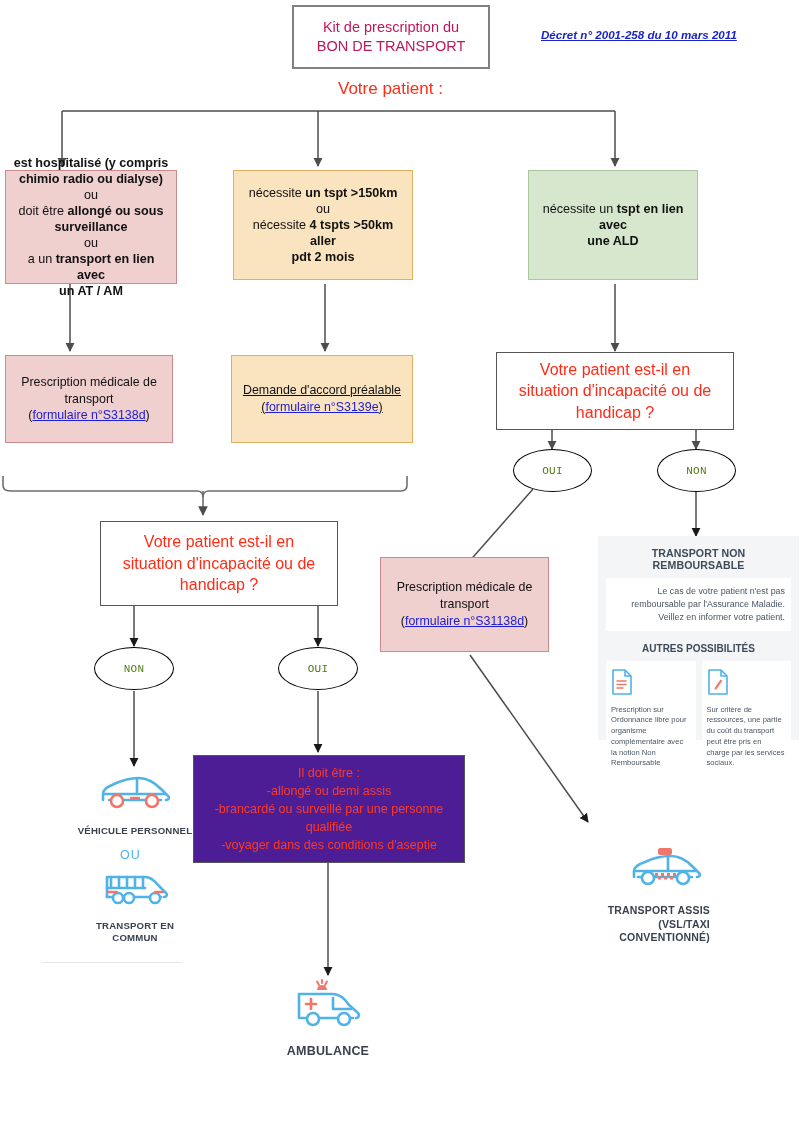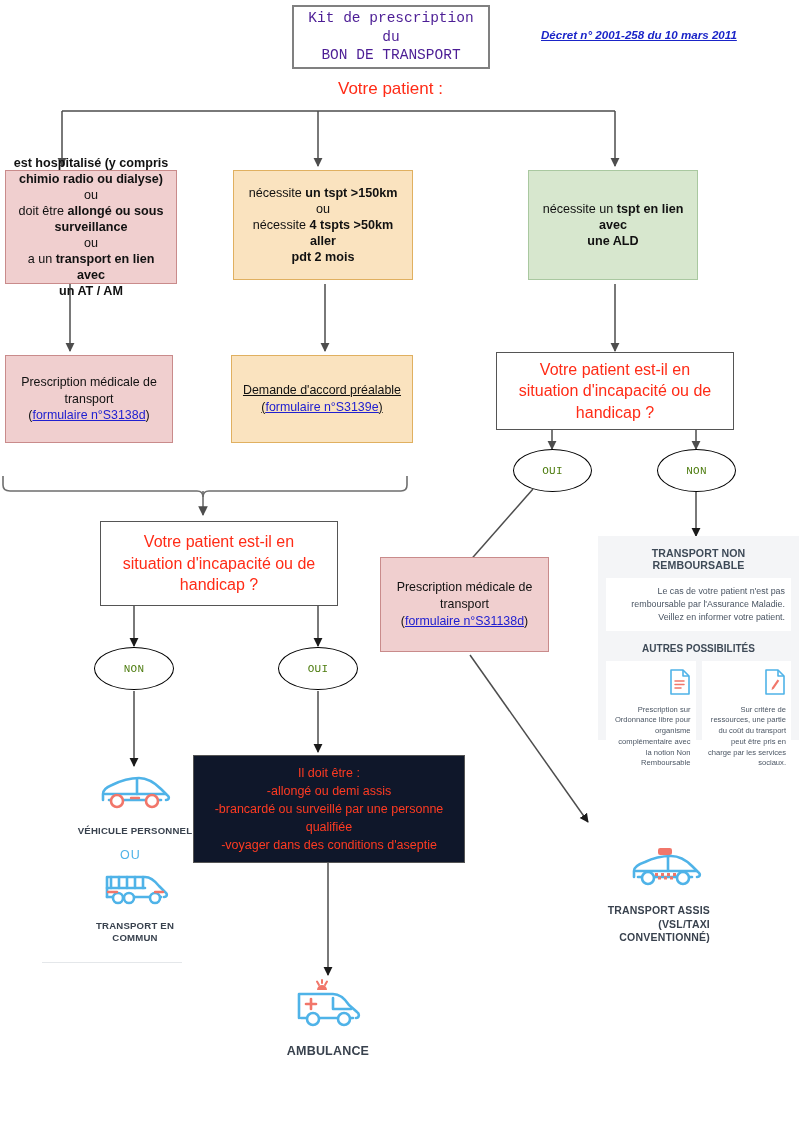--- a/index.html
+++ b/index.html
@@ -28,22 +28,21 @@
     justify-content: center;
     text-align: center;
     line-height: 1.28;
   }
   .box .inner { width: 100%; padding: 0 6px; box-sizing: border-box; }
 
   .box-title {
     border: 2px solid #808080;
     background: #ffffff;
     font-size: 14.5px;
-    color: #4c1d95;
-    font-family: Liberation Mono, monospace;
+    color: #be185d;
   }
   .box-pink {
     border: 1.6px solid #c98b8b;
     background: #f0cfcf;
     color: #111;
   }
   .box-orange {
     border: 1.6px solid #e0b060;
     background: #fae3bf;
     color: #111;
@@ -55,21 +54,21 @@
   }
   .box-white-q {
     border: 1.5px solid #555;
     background: #ffffff;
     color: #ff2b16;
     font-size: 16px;
     line-height: 1.35;
   }
   .box-white-red {
     border: 1.5px solid #555;
-    background: #0f172a;
+    background: #4c1d95;
     color: #ff3b22;
     font-size: 12.5px;
     line-height: 1.45;
   }
 
   .cond-text { font-size: 12.6px; }
   .cond-text b { font-weight: bold; }
   .presc-text { font-size: 12.4px; line-height: 1.35; }
 
   .lnk {
@@ -146,21 +145,21 @@
     color: #3e4a57;
     margin: 12px 0 7px 0;
   }
   .panel-cards {
     display: flex;
     gap: 6px;
   }
   .mini-card {
     background: #ffffff;
     flex: 1 1 0;
-    text-align: right;
+    text-align: left;
     padding: 8px 5px 9px 5px;
     font-size: 7.6px;
     line-height: 1.42;
     color: #4a5563;
   }
   .mini-card .doc-icon { margin-bottom: 6px; }
 
   
   .mode {
     position: absolute;

